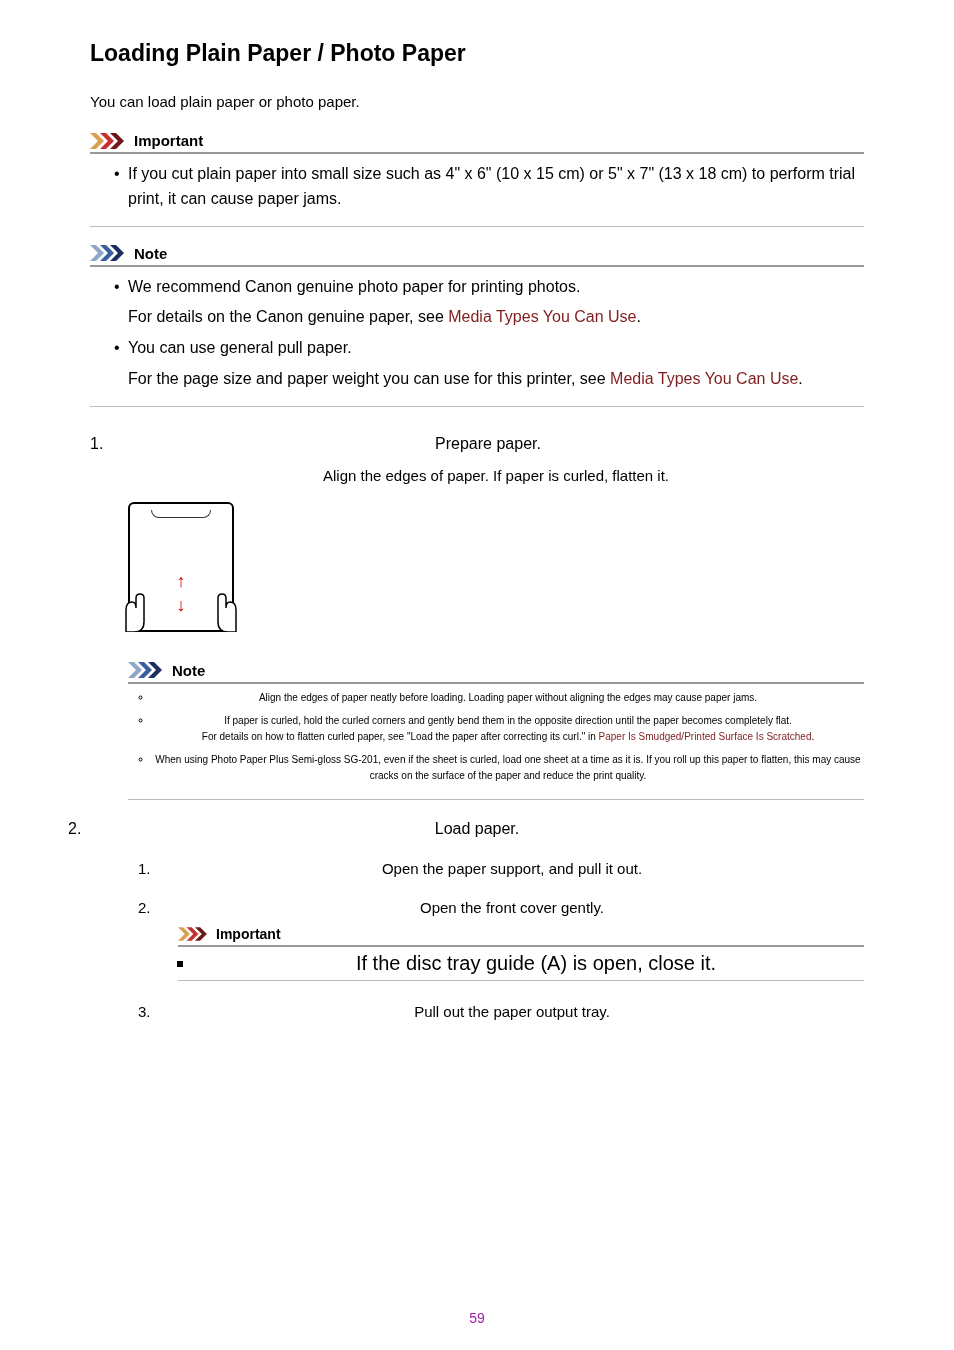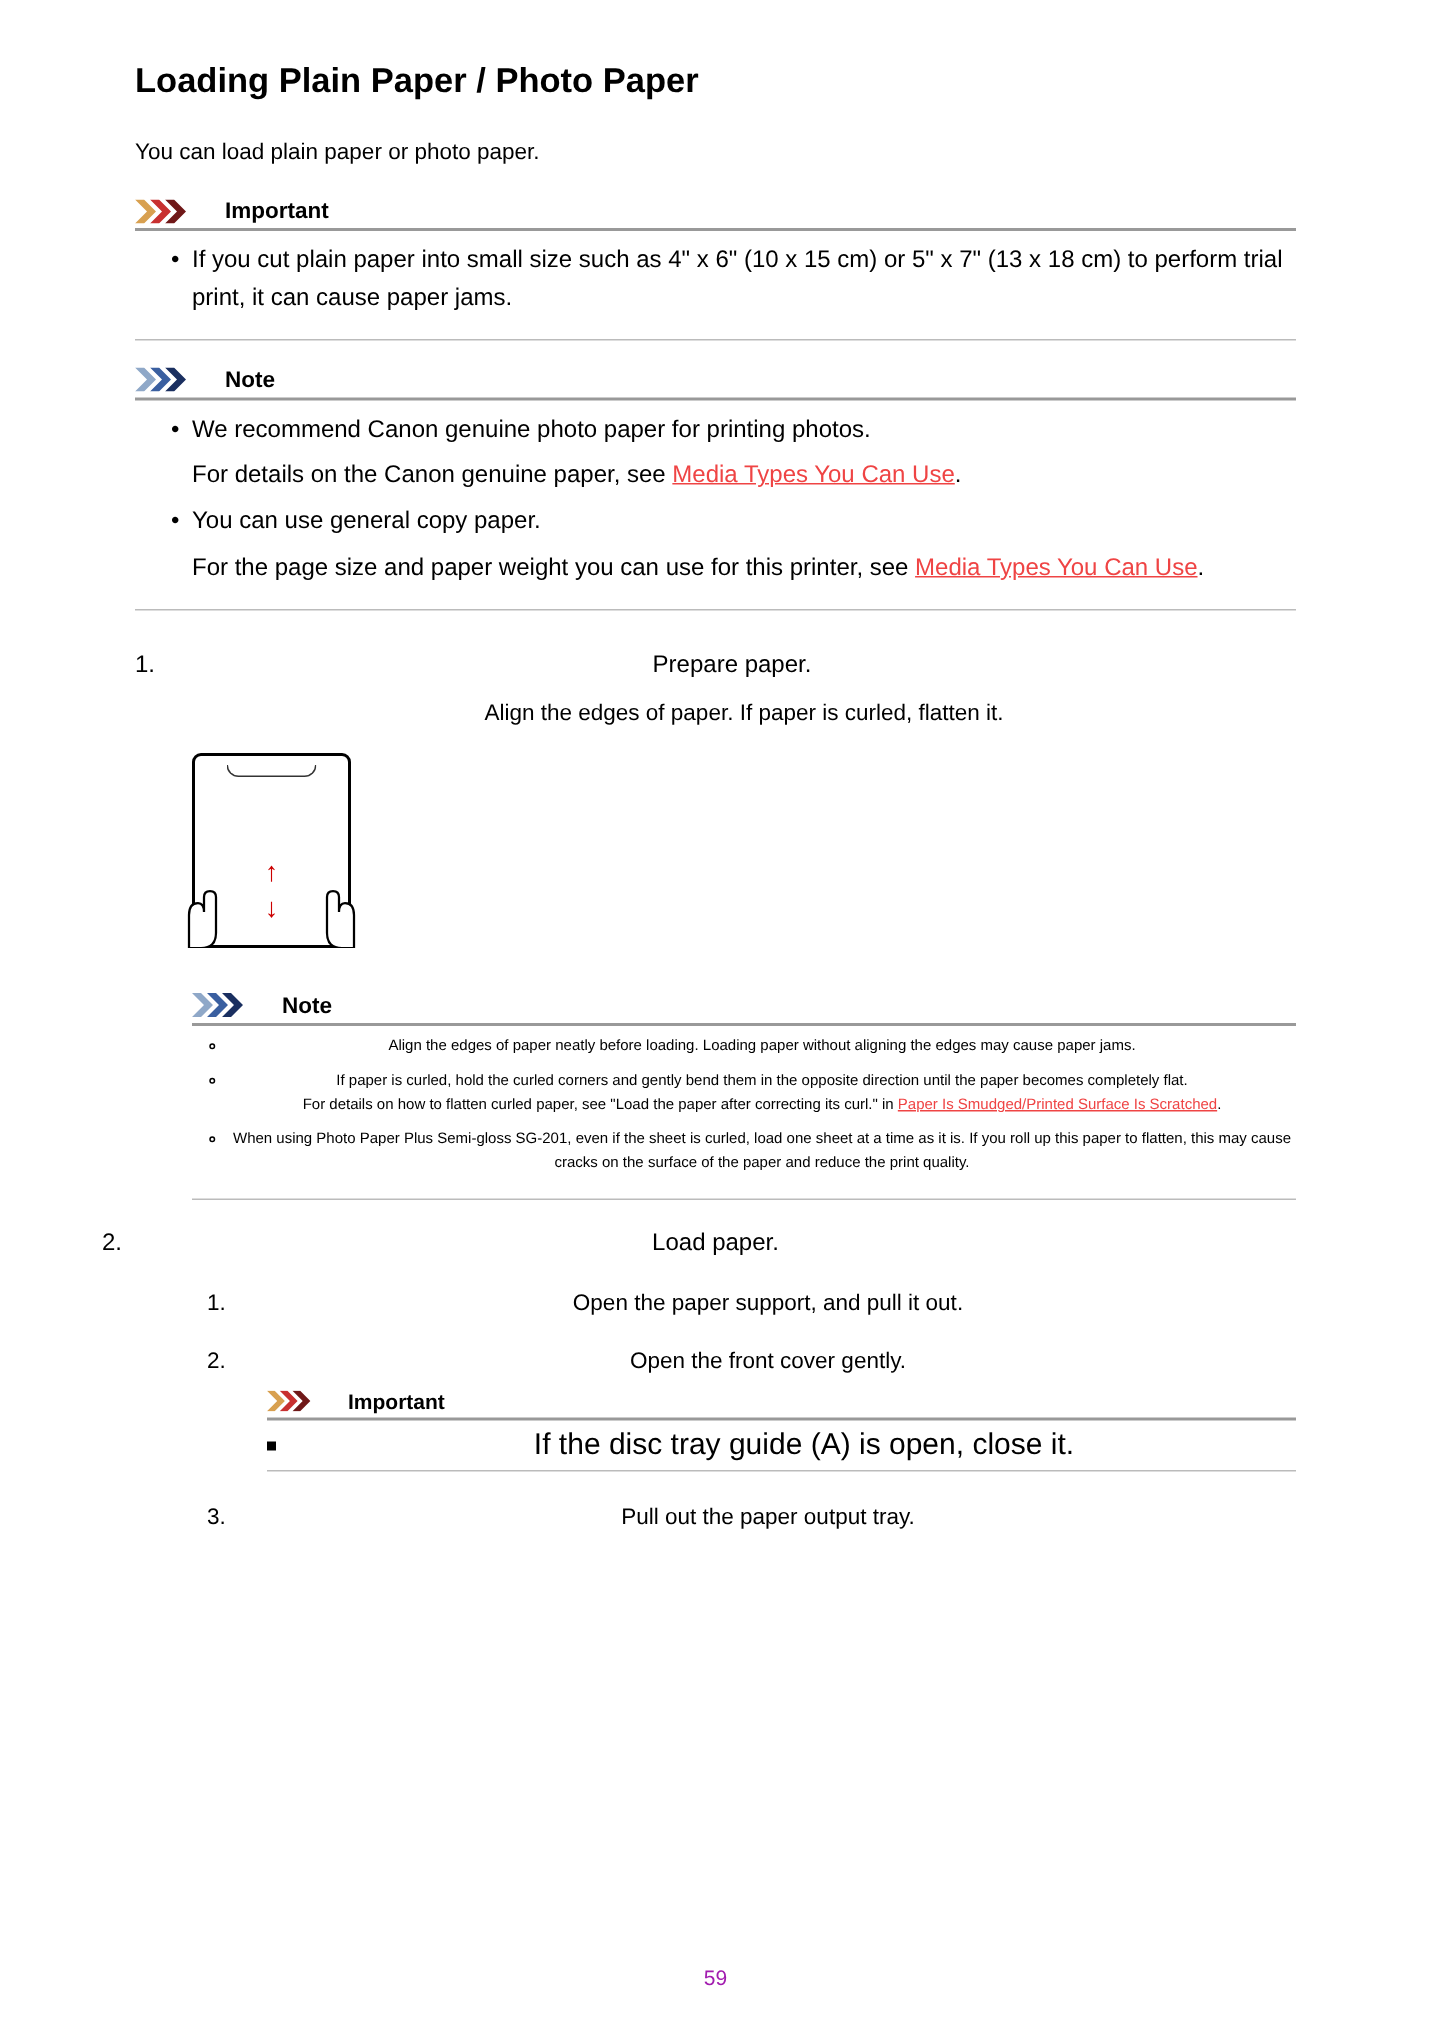--- a/index.html
+++ b/index.html
@@ -22,21 +22,21 @@
   p.intro {
     font-size: 15px;
     margin-bottom: 22px;
   }
   .callout {
     margin-bottom: 18px;
   }
   .callout-header {
     display: flex;
     align-items: center;
-    gap: 20px;
+    gap: 4px;
     margin-bottom: 2px;
   }
   .callout-title {
     font-size: 15px;
     font-weight: bold;
   }
   .callout-rule {
     height: 2px;
     background: #999;
     margin-top: 3px;
@@ -59,22 +59,21 @@
   .callout ul li::before {
     content: "•";
     position: absolute;
     left: 0;
     top: 0;
   }
   .callout ul li p.sub {
     margin-top: 6px;
   }
   a.link {
-    color: #ef4444;
-    text-decoration: underline;
+    color: #7f1d1d;
   }
   ol.steps {
     list-style: none;
     counter-reset: step;
     margin-top: 28px;
   }
   ol.steps > li {
     counter-increment: step;
     font-size: 16px;
     margin-bottom: 4px;
@@ -225,21 +224,21 @@
     </div>
     <div class="callout-rule"></div>
     <ul>
       <li>
         <span>We recommend Canon genuine photo paper for printing photos.</span>
         <p class="sub">
           <span>For details on the Canon genuine paper, see </span><a class="link">Media Types You Can Use</a><span>.</span>
         </p>
       </li>
       <li>
-        <span>You can use general copy paper.</span>
+        <span>You can use general pull paper.</span>
         <p class="sub">
           <span>For the page size and paper weight you can use for this printer, see </span><a class="link">Media Types You Can Use</a><span>.</span>
         </p>
       </li>
     </ul>
     <div class="callout-rule-bottom"></div>
   </div>
 
   <ol class="steps">
     <li>

